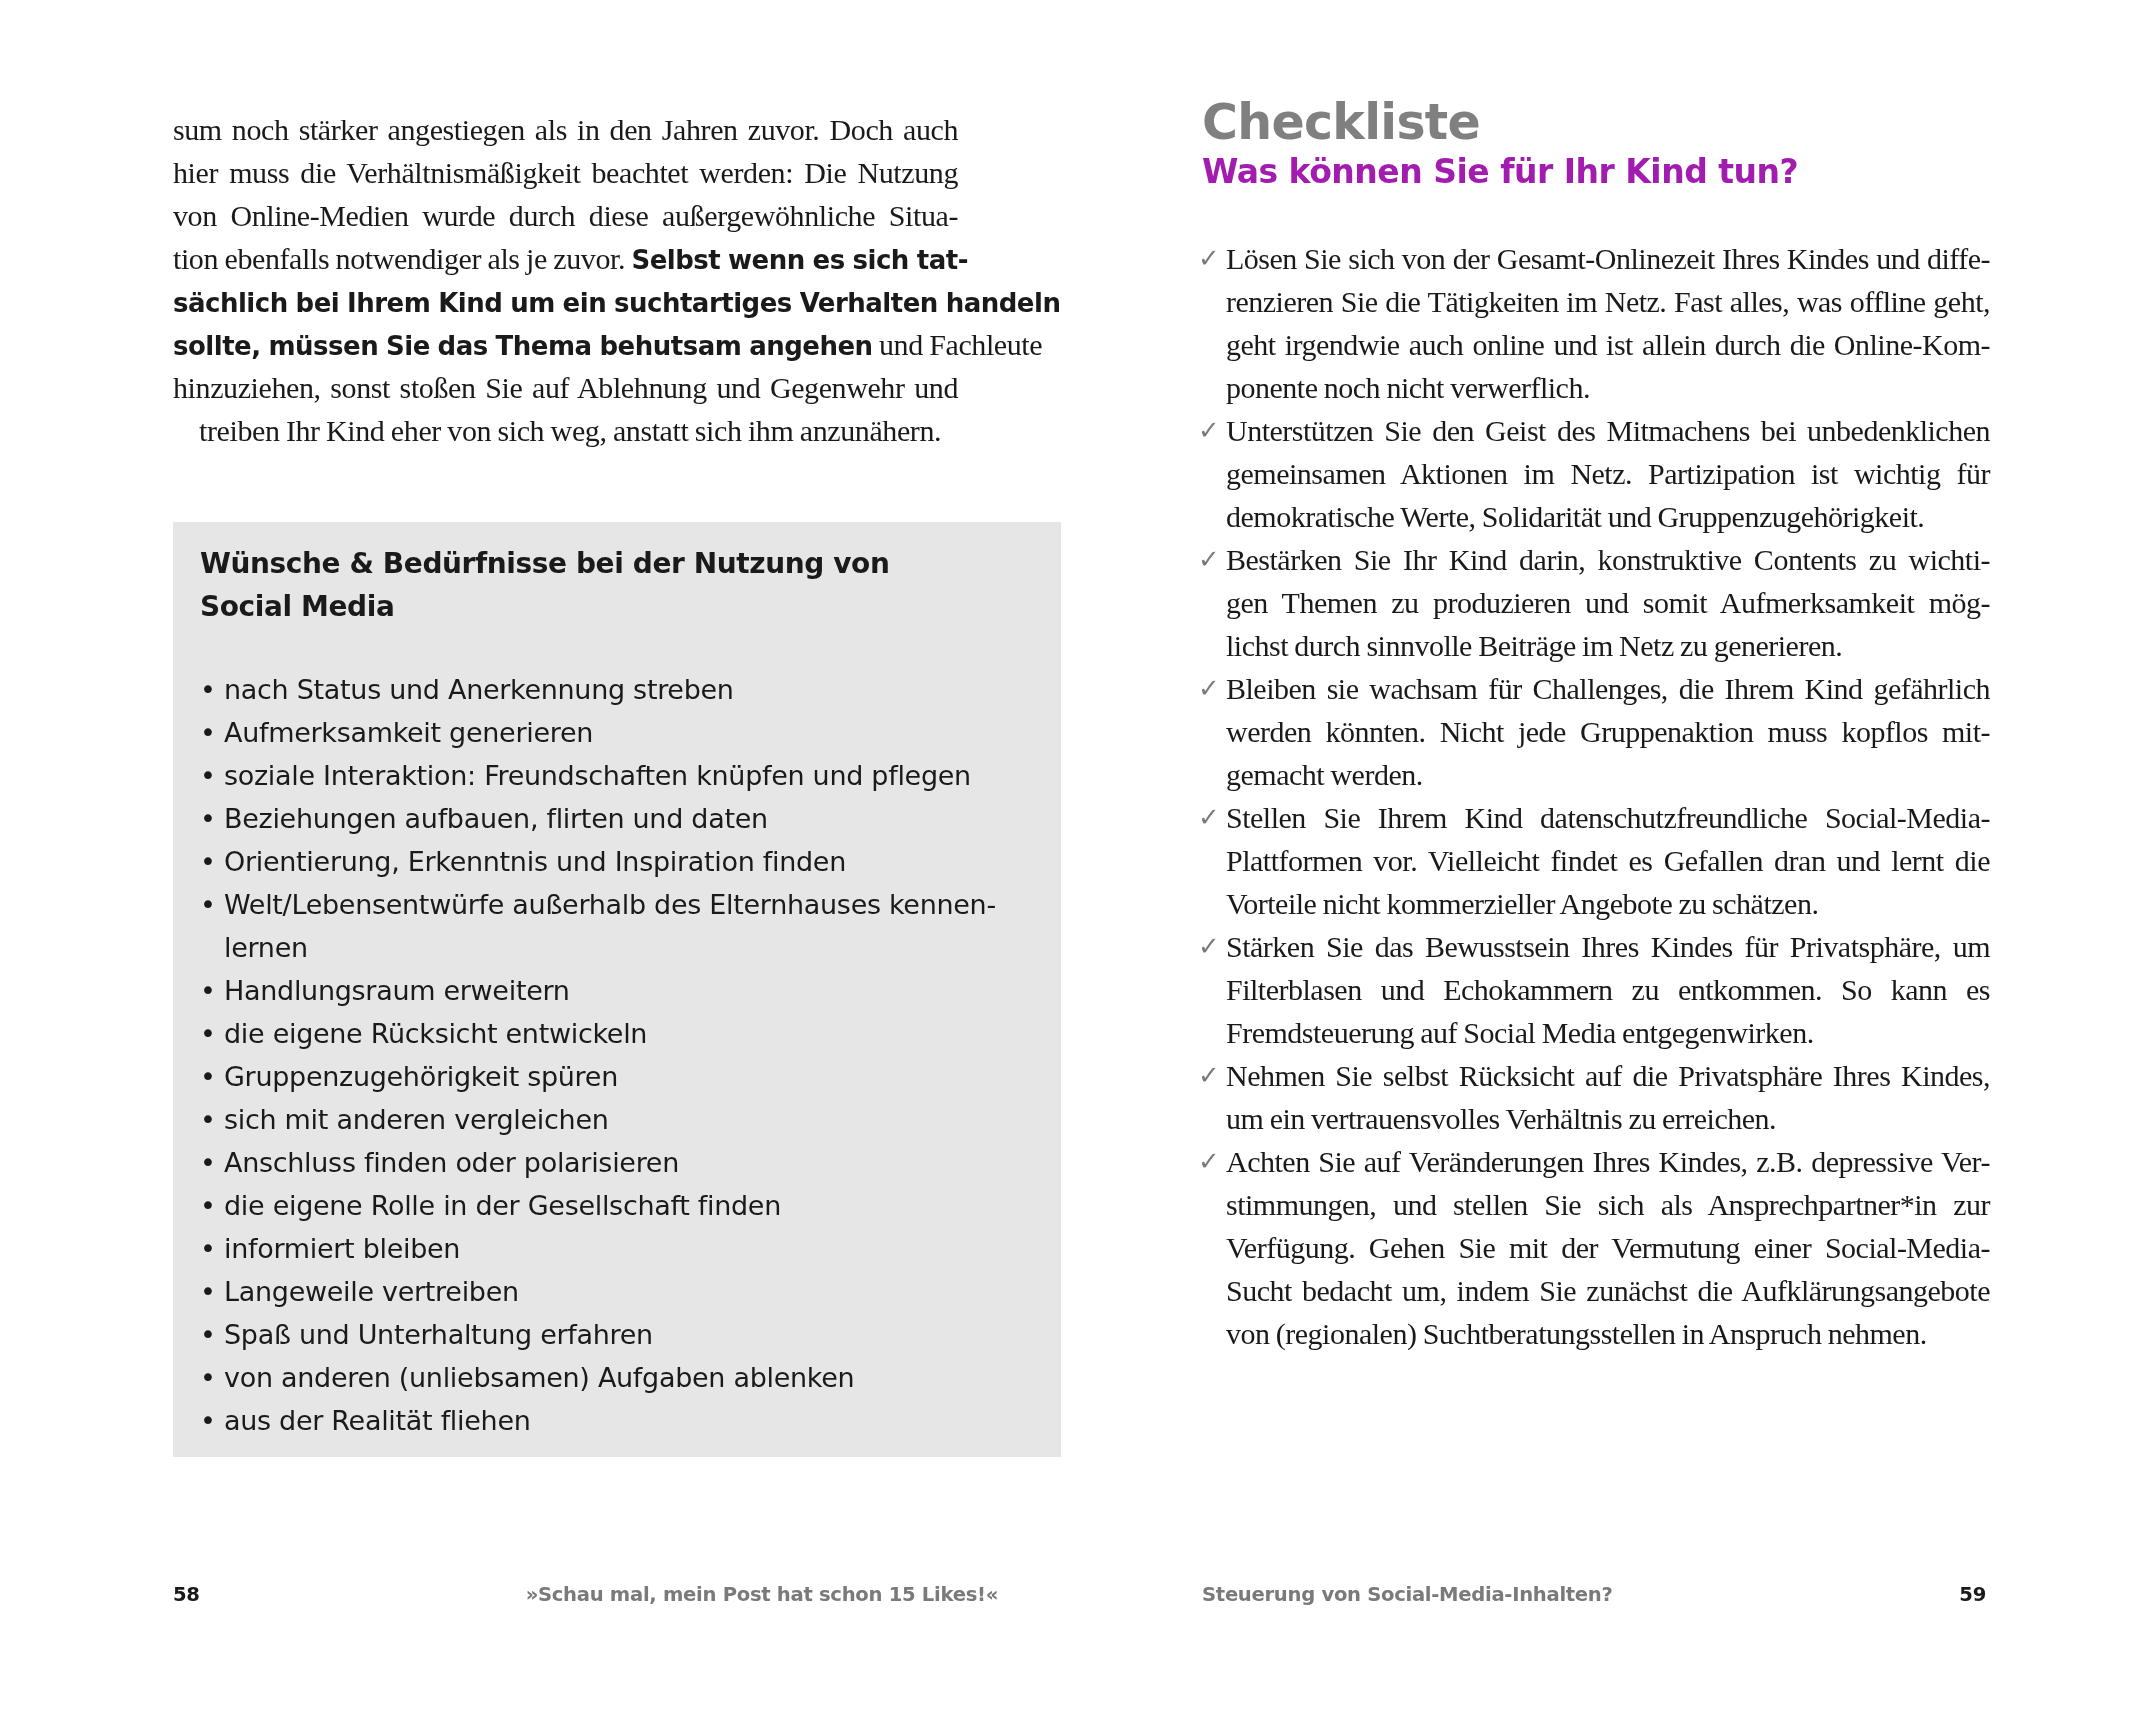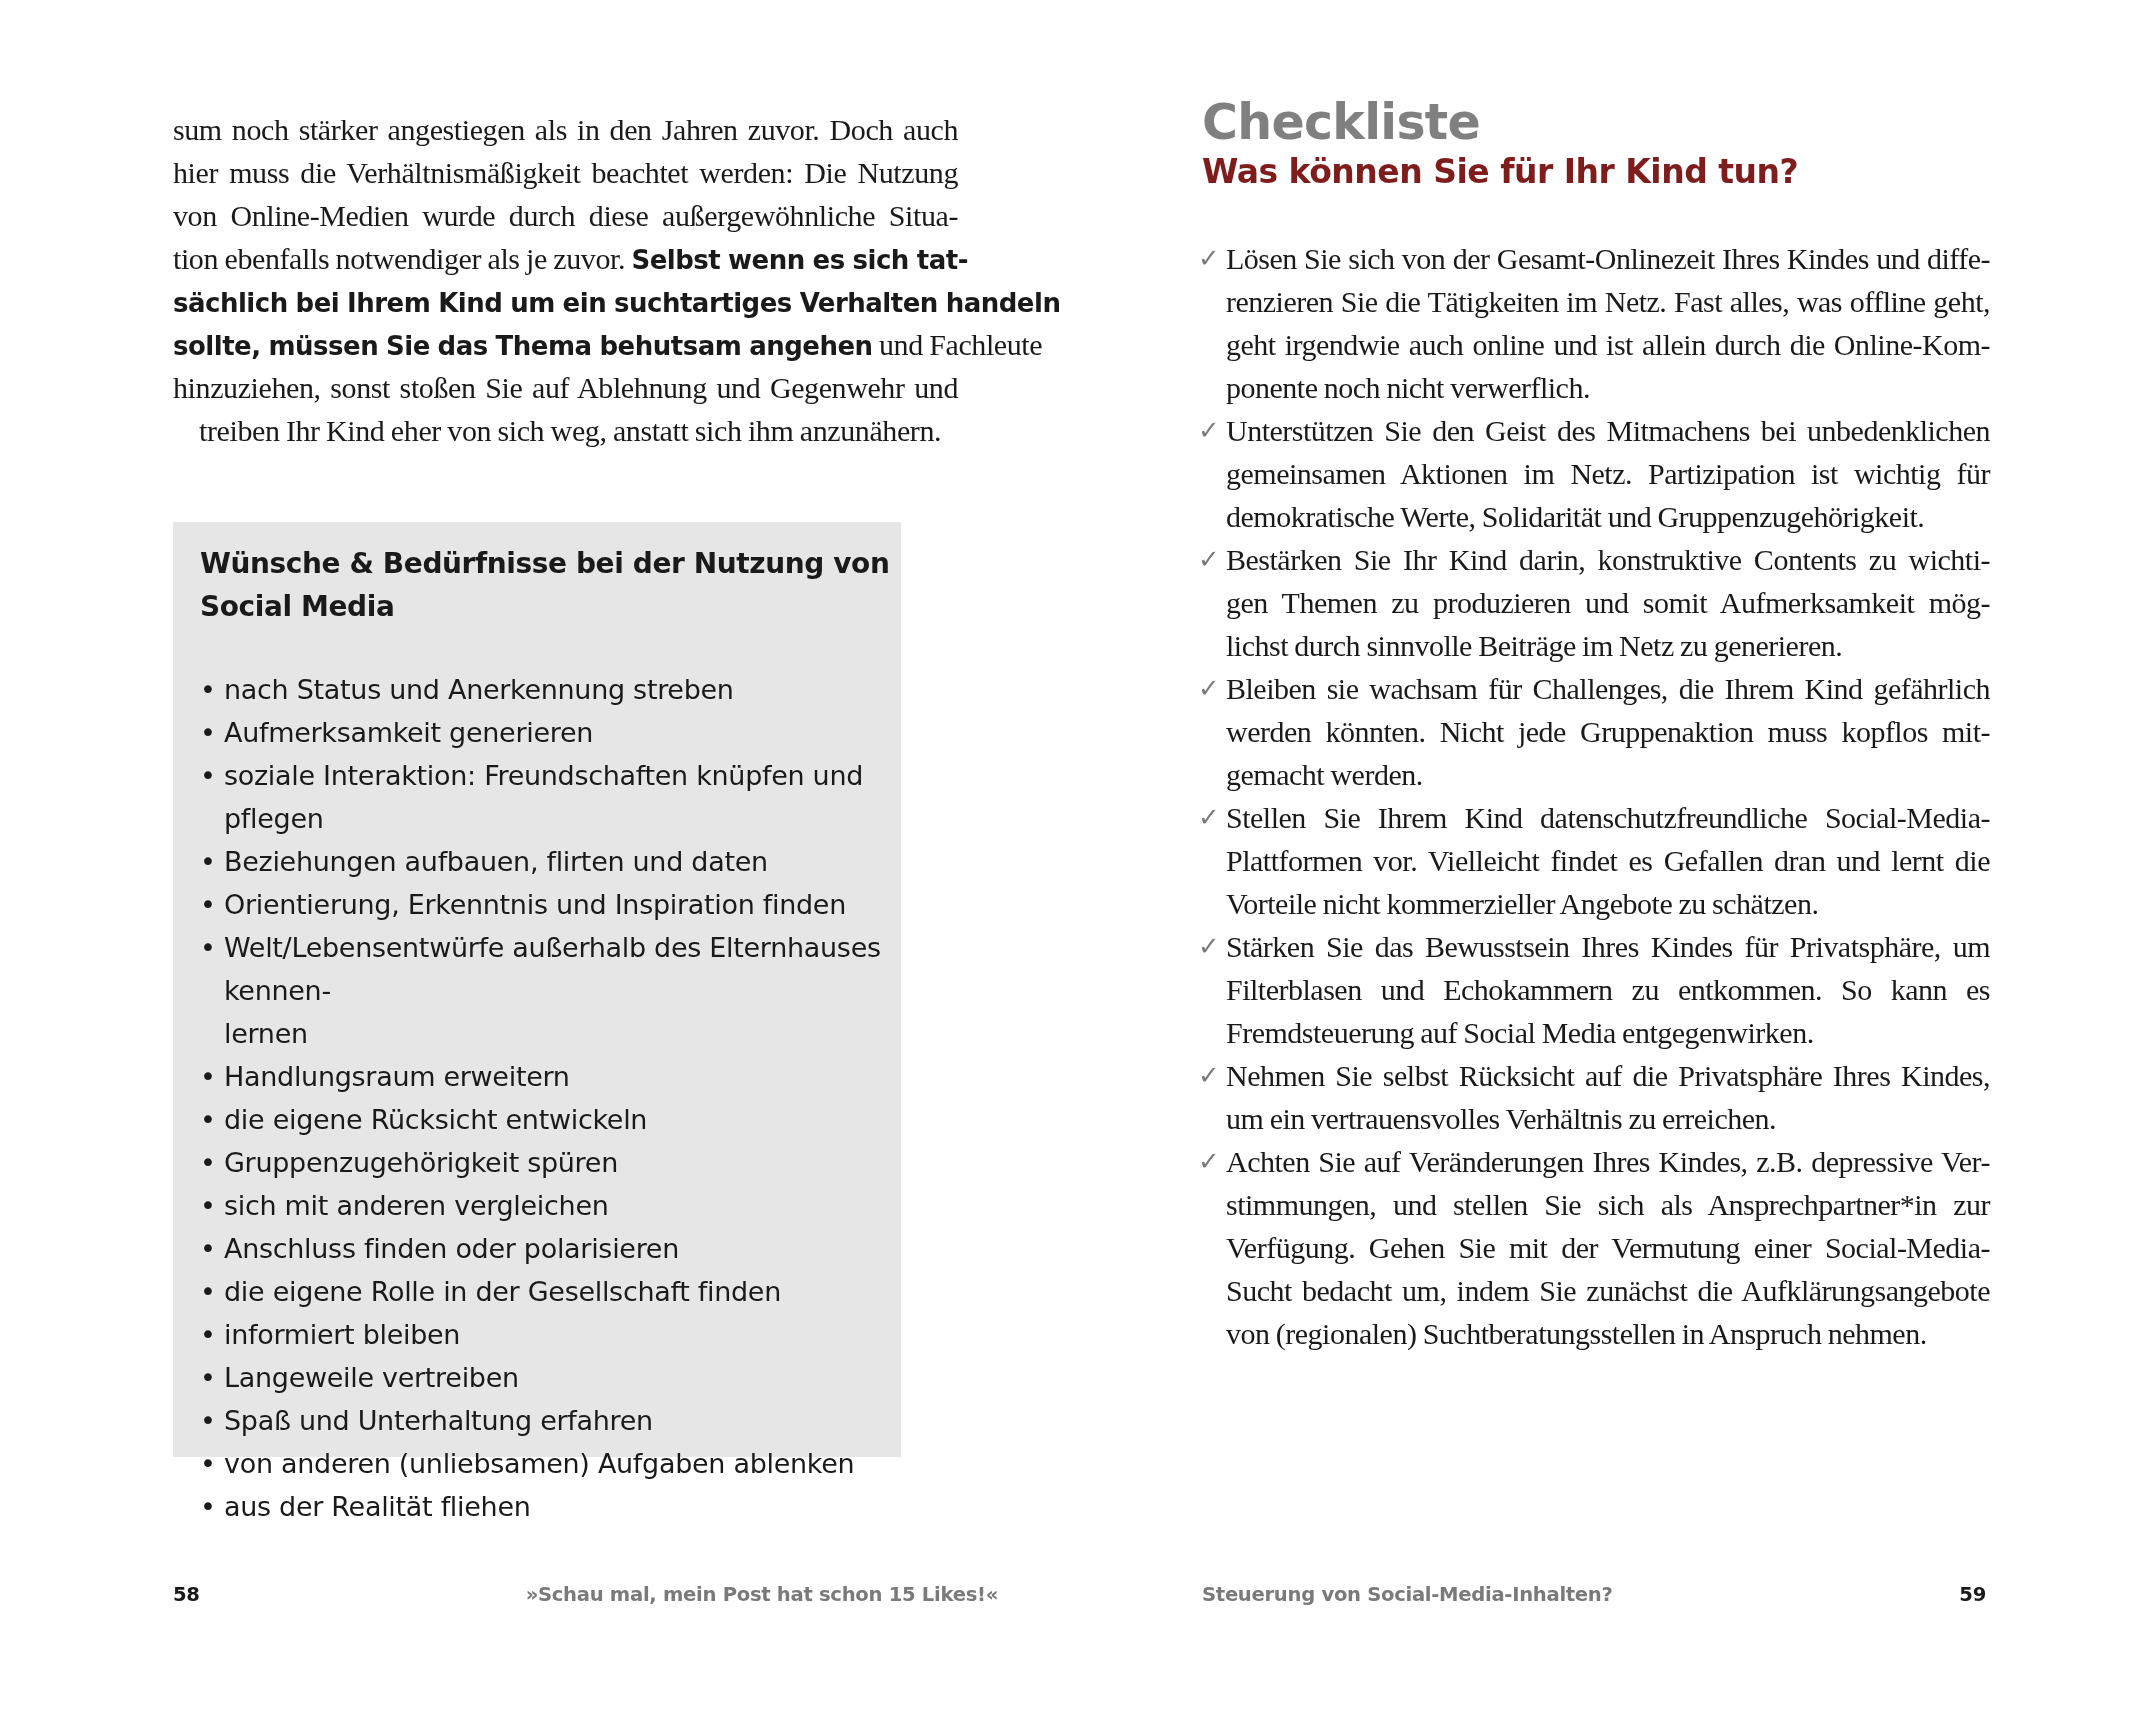--- a/index.html
+++ b/index.html
@@ -16,21 +16,21 @@
     position: absolute; left: 173px; top: 108px; width: 785px;
     font-size: 30px; line-height: 43px; text-align: justify;
     hyphens: manual; letter-spacing: -0.4px; word-spacing: -0.7px;
   }
   .body-para .bold { font-family: "DejaVu Sans", "Liberation Sans", sans-serif; font-weight: bold; font-size: 26px; letter-spacing: -0.5px; }
   .body-para .line { display: block; text-align: justify; text-align-last: justify; height: 43px; white-space: nowrap; }
   .body-para .line.last { text-align-last: left; margin-left: 26px; }
 
   
   .info-box {
-    position: absolute; left: 173px; top: 522px; width: 728px; height: 935px;
+    position: absolute; left: 173px; top: 522px; width: 888px; height: 935px;
     background: #e6e6e6;
   }
   .info-box h3 {
     position: absolute; left: 27px; top: 20px; width: 715px; margin: 0;
     font-size: 28px; line-height: 43px; font-weight: bold; color: #1a1a1a; letter-spacing: -0.4px;
   }
   .info-box ul {
     position: absolute; left: 27px; top: 146px; margin: 0; padding: 0; list-style: none;
     font-size: 27px; line-height: 43px; color: #1a1a1a; letter-spacing: -0.3px;
   }
@@ -38,21 +38,21 @@
   .info-box li .bullet { position: absolute; left: 0; top: 0; }
   .info-box li .cont { display: block; }
 
   
   .checklist-title {
     position: absolute; left: 127px; top: 93px; margin: 0;
     font-size: 49px; line-height: 59px; font-weight: bold; color: #808080; letter-spacing: -0.7px;
   }
   .checklist-subtitle {
     position: absolute; left: 127px; top: 150px; margin: 0;
-    font-size: 33px; line-height: 43px; font-weight: bold; color: #7f1d1d; letter-spacing: -0.5px;
+    font-size: 33px; line-height: 43px; font-weight: bold; color: #a21caf; letter-spacing: -0.5px;
   }
   .checklist {
     position: absolute; left: 127px; top: 237px; width: 788px; margin: 0; padding: 0; list-style: none;
     font-size: 30px; line-height: 43px; letter-spacing: -0.5px; word-spacing: -0.7px;
   }
   .checklist li { position: relative; padding-left: 24px; }
   .checklist .check { position: absolute; left: -4px; top: 0; color: #7a7a7a; font-size: 26px; font-family: "DejaVu Sans", sans-serif; }
   .checklist .line { display: block; height: 43px; white-space: nowrap; text-align: justify; text-align-last: justify; }
   .checklist .line.last { text-align-last: left; }
 

